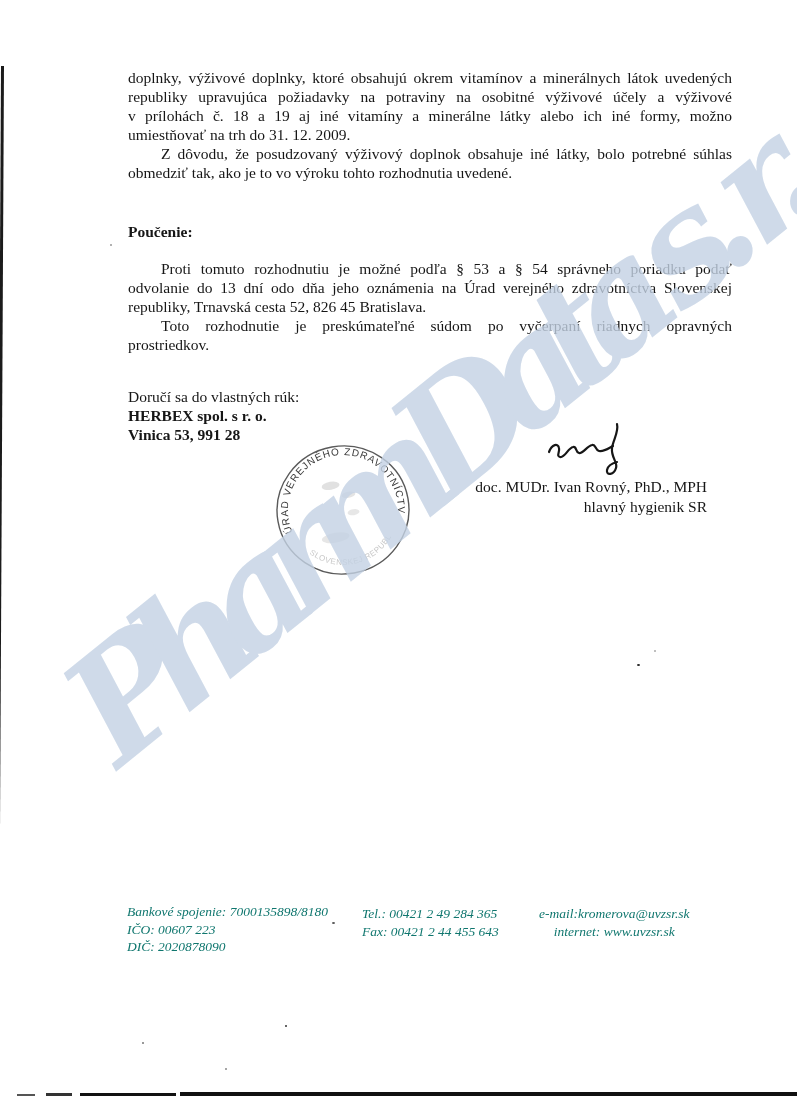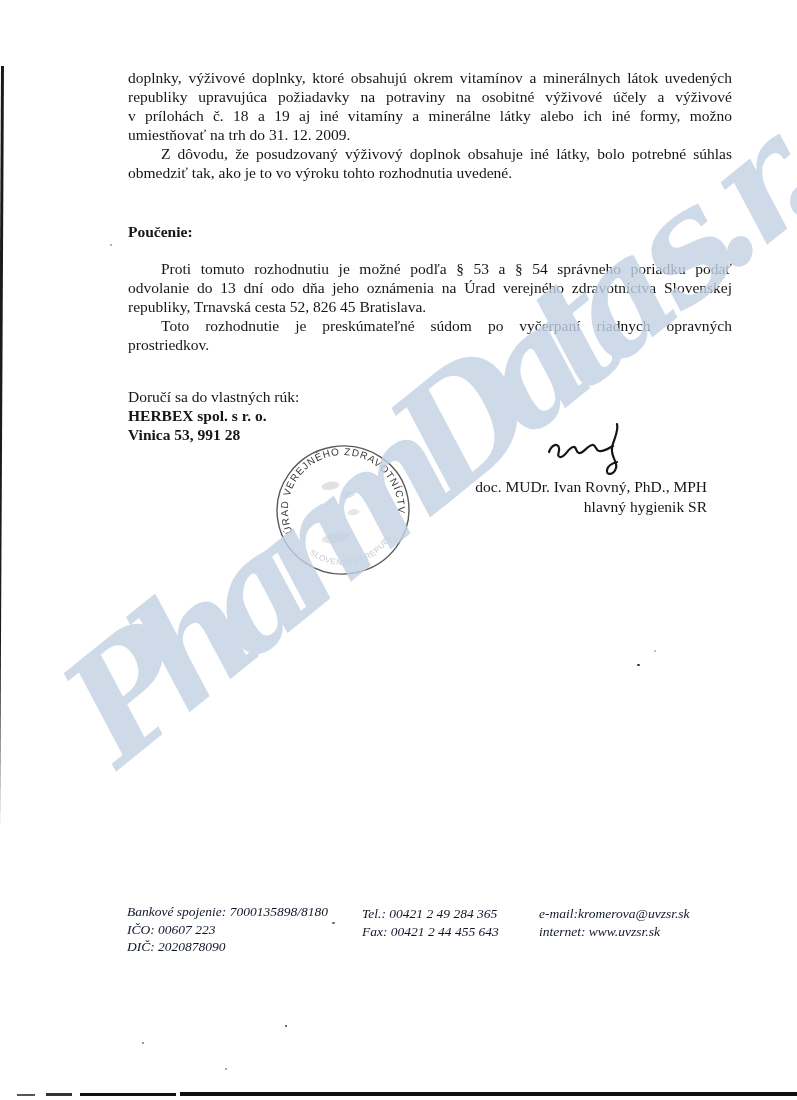--- a/index.html
+++ b/index.html
@@ -7,21 +7,21 @@
     position:relative;width:797px;height:1100px;background:#ffffff;
     overflow:hidden;font-family:"Liberation Serif",serif;color:#161616;
   }
   .abs{position:absolute;}
   .bodytext{font-size:15.5px;line-height:19px;width:604px;left:128px;}
   .jline{text-align:justify;text-align-last:justify;}
   .lline{text-align:left;}
   .ind{text-indent:33px;}
   .bold{font-weight:bold;}
   .sig-block{width:260px;left:447px;text-align:right;font-size:15.5px;line-height:20px;}
-  .footer{font-style:italic;font-size:13.5px;line-height:17.5px;color:#0f172a;white-space:nowrap;}
+  .footer{font-style:italic;font-size:13.5px;line-height:17.5px;color:#0f766e;white-space:nowrap;}
   .watermark{
     left:30px;top:660px;transform:rotate(-39deg);transform-origin:0 0;
     font-family:"DejaVu Serif",serif;font-style:italic;font-weight:bold;
     font-size:150px;letter-spacing:-0.18em;word-spacing:-0.05em;white-space:nowrap;
     opacity:0.8;pointer-events:none;z-index:6;
   }
   .left-border{left:1px;top:66px;width:2.5px;height:1034px;background:#1b1b1b;transform:rotate(0.3deg);transform-origin:top left;}
   .bottom-border{background:#111;}
   .speck{position:absolute;border-radius:50%;}
 </style>
@@ -93,21 +93,21 @@
 
   <div class="abs footer" style="left:127px;top:903px;">
     <div>Bankové spojenie: 7000135898/8180</div>
     <div>IČO: 00607 223</div>
     <div>DIČ: 2020878090</div>
   </div>
   <div class="abs footer" style="left:362px;top:905px;">
     <div>Tel.: 00421 2 49 284 365</div>
     <div>Fax: 00421 2 44 455 643</div>
   </div>
-  <div class="abs footer" style="left:539px;top:905px;">
+  <div class="abs footer" style="left:539px;top:905px;text-align:center;">
     <div>e-mail:kromerova@uvzsr.sk</div>
     <div>internet: www.uvzsr.sk</div>
   </div>
 
   <div class="speck" style="left:637px;top:664px;width:3px;height:2px;background:#222;"></div>
   <div class="speck" style="left:654px;top:650px;width:2px;height:2px;background:#aaa;"></div>
   <div class="speck" style="left:332px;top:922px;width:3px;height:2px;background:#555;"></div>
   <div class="speck" style="left:285px;top:1025px;width:2px;height:2px;background:#333;"></div>
   <div class="speck" style="left:142px;top:1042px;width:2px;height:2px;background:#777;"></div>
   <div class="speck" style="left:225px;top:1068px;width:2px;height:2px;background:#888;"></div>

